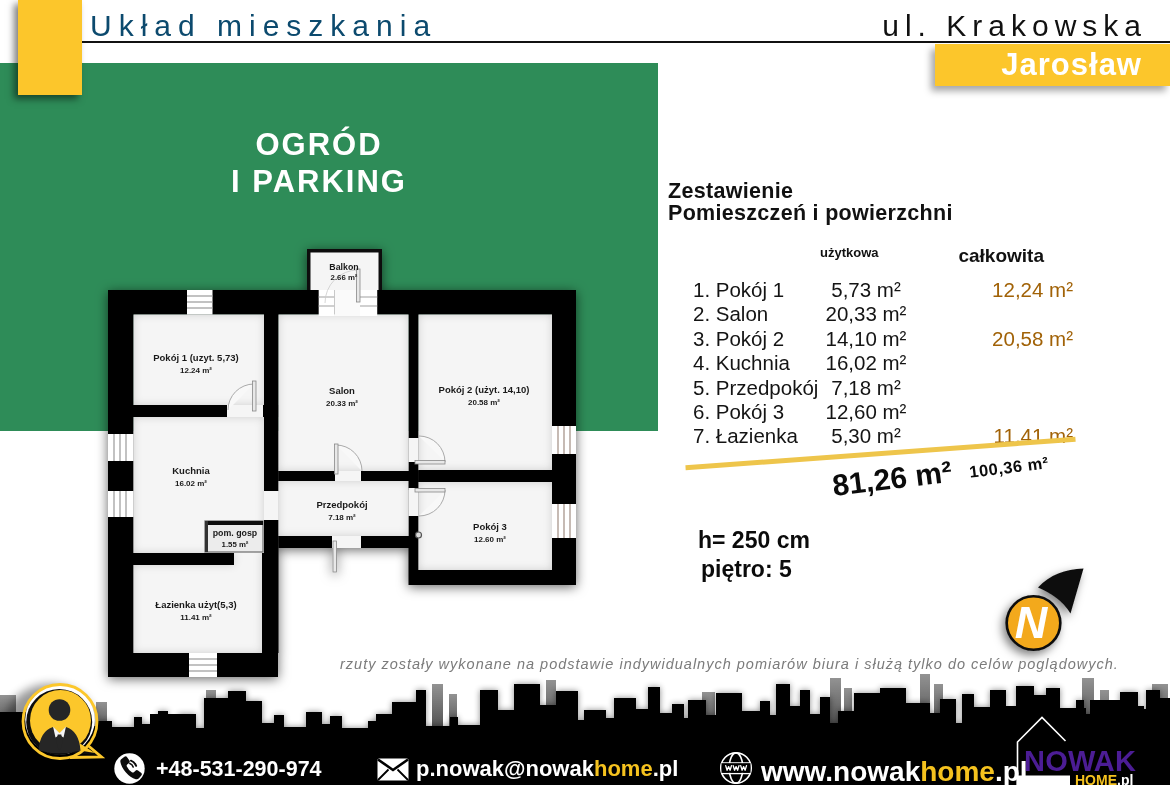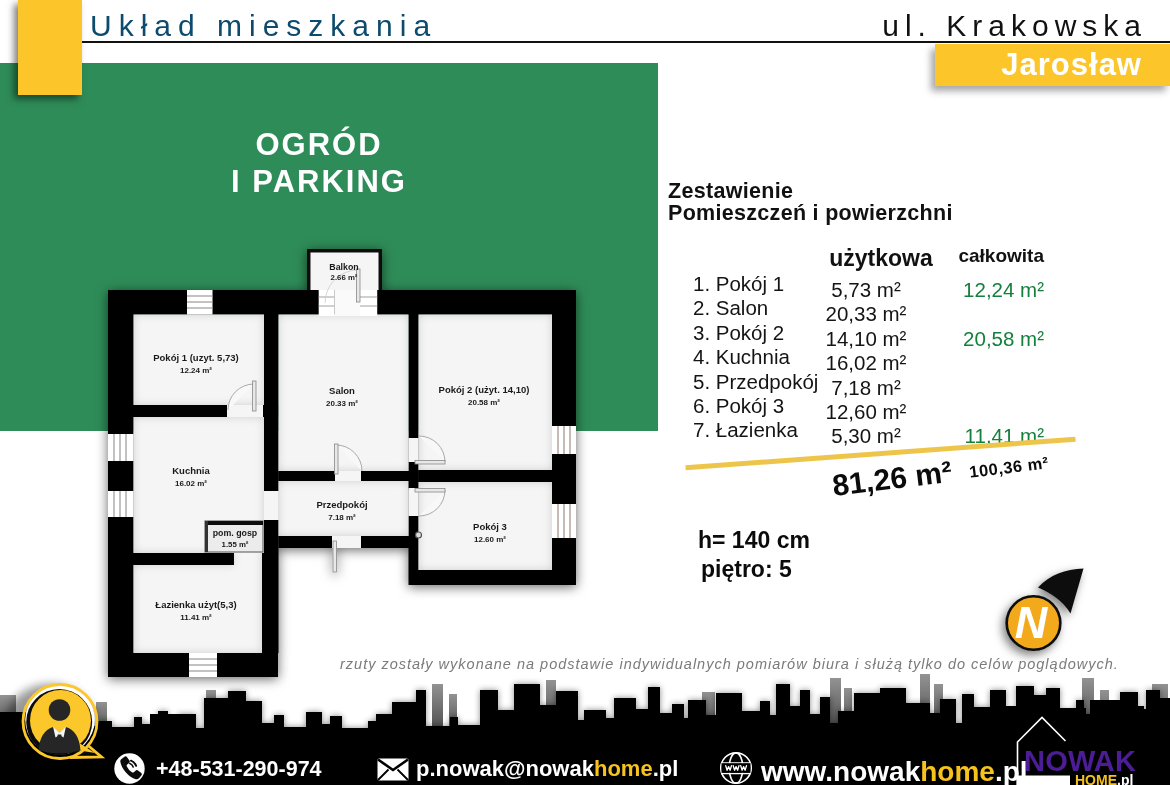--- a/index.html
+++ b/index.html
@@ -22,36 +22,36 @@
 <div class="abs" style="left:935px;top:44px;width:235px;height:42px;background:#FCC62B;box-shadow:-4px 5px 7px rgba(0,0,0,0.35);"></div>
 
 <div class="abs" style="left:935px;top:47px;width:207px;text-align:right;font-size:31px;font-weight:bold;color:#fff;letter-spacing:1px;">Jarosław</div>
 
 <div class="abs" style="left:0;top:63px;width:658px;height:368px;background:#2E8C58;"></div>
 
 <div class="abs" style="left:69px;top:126px;width:500px;text-align:center;color:#fff;font-weight:bold;font-size:31px;line-height:37px;letter-spacing:2px;">OGRÓD<br>I PARKING</div>
 
 <div class="abs" style="left:668px;top:180px;width:400px;text-align:left;font-size:21.5px;font-weight:bold;color:#111;line-height:22px;letter-spacing:0.3px;">Zestawienie<br>Pomieszczeń i powierzchni</div>
 
-<div class="abs" style="left:820px;top:245px;width:122px;text-align:center;font-size:23px;font-weight:bold;color:#111;">użytkowa</div>
+<div class="abs" style="left:820px;top:245px;width:122px;text-align:left;font-size:13px;font-weight:bold;color:#111;">użytkowa</div>
 <div class="abs" style="left:922px;top:245px;width:122px;text-align:right;font-size:19px;font-weight:bold;color:#111;">całkowita</div>
 
-<div class="abs" style="left:693px;top:272px;font-size:20.5px;color:#141414;line-height:24.4px;">1. Pokój 1<br>2. Salon<br>3. Pokój 2<br>4. Kuchnia<br>5. Przedpokój<br>6. Pokój 3<br>7. Łazienka</div>
+<div class="abs" style="left:693px;top:278px;font-size:20.5px;color:#141414;line-height:24.4px;">1. Pokój 1<br>2. Salon<br>3. Pokój 2<br>4. Kuchnia<br>5. Przedpokój<br>6. Pokój 3<br>7. Łazienka</div>
 
 <div class="abs" style="left:790px;top:278px;width:152px;text-align:center;font-size:20.5px;color:#141414;line-height:24.4px;">5,73 m²<br>20,33 m²<br>14,10 m²<br>16,02 m²<br>7,18 m²<br>12,60 m²<br>5,30 m²</div>
 
-<div class="abs" style="left:922px;top:278px;width:122px;text-align:right;font-size:20.5px;color:#15803d;line-height:24.4px;">12,24 m²<br>&nbsp;<br>20,58 m²<br>&nbsp;<br>&nbsp;<br>&nbsp;<br>11,41 m²</div>
+<div class="abs" style="left:951px;top:278px;width:122px;text-align:right;font-size:20.5px;color:#a16207;line-height:24.4px;">12,24 m²<br>&nbsp;<br>20,58 m²<br>&nbsp;<br>&nbsp;<br>&nbsp;<br>11,41 m²</div>
 
 <div class="abs" style="left:684.5px;top:450.5px;width:391px;height:4.5px;background:#EEC54B;transform:rotate(-4.2deg);"></div>
 
 <div class="abs" style="left:832px;top:462px;width:117px;text-align:center;white-space:nowrap;font-size:30px;font-weight:bold;color:#0b0b0b;transform:rotate(-7deg);letter-spacing:0px;">81,26 m²</div>
 
 <div class="abs" style="left:968px;top:458px;width:82px;text-align:center;white-space:nowrap;font-size:16.5px;font-weight:bold;color:#0b0b0b;transform:rotate(-7deg);letter-spacing:0.5px;">100,36 m²</div>
 
-<div class="abs" style="left:698px;top:527px;font-size:23px;font-weight:bold;color:#0b0b0b;">h= 140 cm</div>
+<div class="abs" style="left:698px;top:527px;font-size:23px;font-weight:bold;color:#0b0b0b;">h= 250 cm</div>
 
 <div class="abs" style="left:701px;top:556px;font-size:23px;font-weight:bold;color:#0b0b0b;">piętro: 5</div>
 
 <div class="abs" style="left:340px;top:656px;font-size:14.5px;font-style:italic;color:#7b7b7b;letter-spacing:1px;">rzuty zostały wykonane na podstawie indywidualnych pomiarów biura i służą tylko do celów poglądowych.</div>
 
 <svg class="abs" style="left:0;top:0;" width="1170" height="785" viewBox="0 0 1170 785">
 <defs>
   <filter id="planshadow" x="-10%" y="-10%" width="120%" height="120%">
     <feDropShadow dx="0" dy="2" stdDeviation="6" flood-color="#000" flood-opacity="0.6"></feDropShadow>
   </filter>

